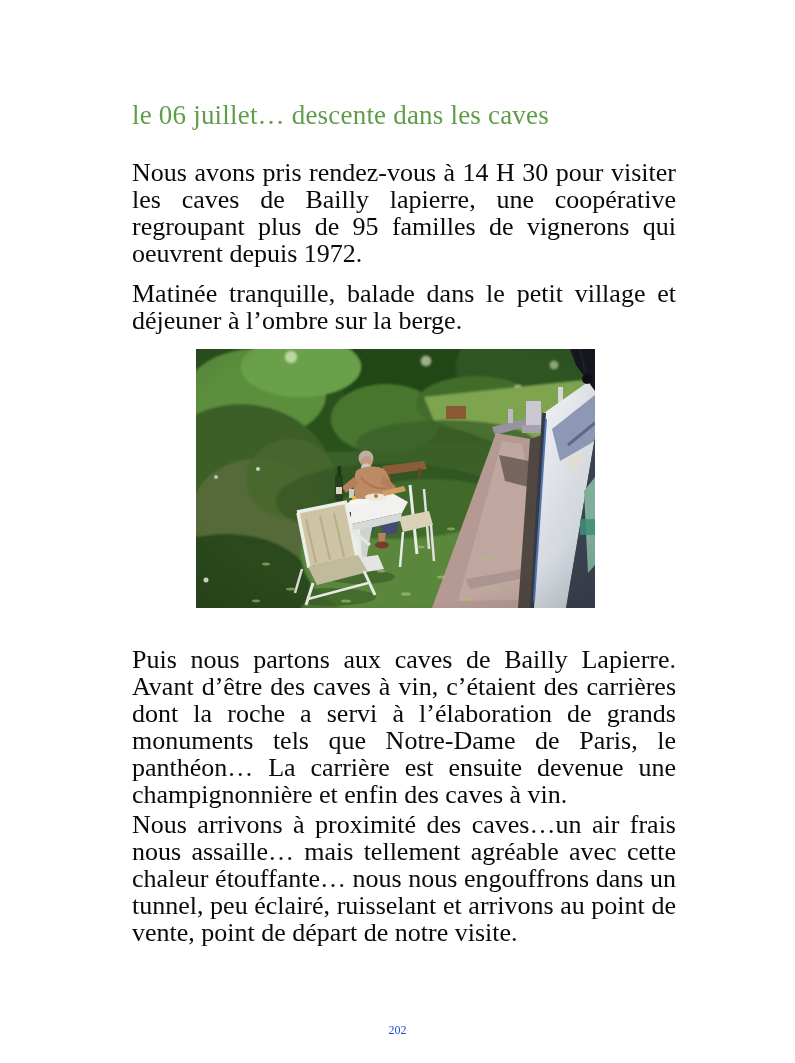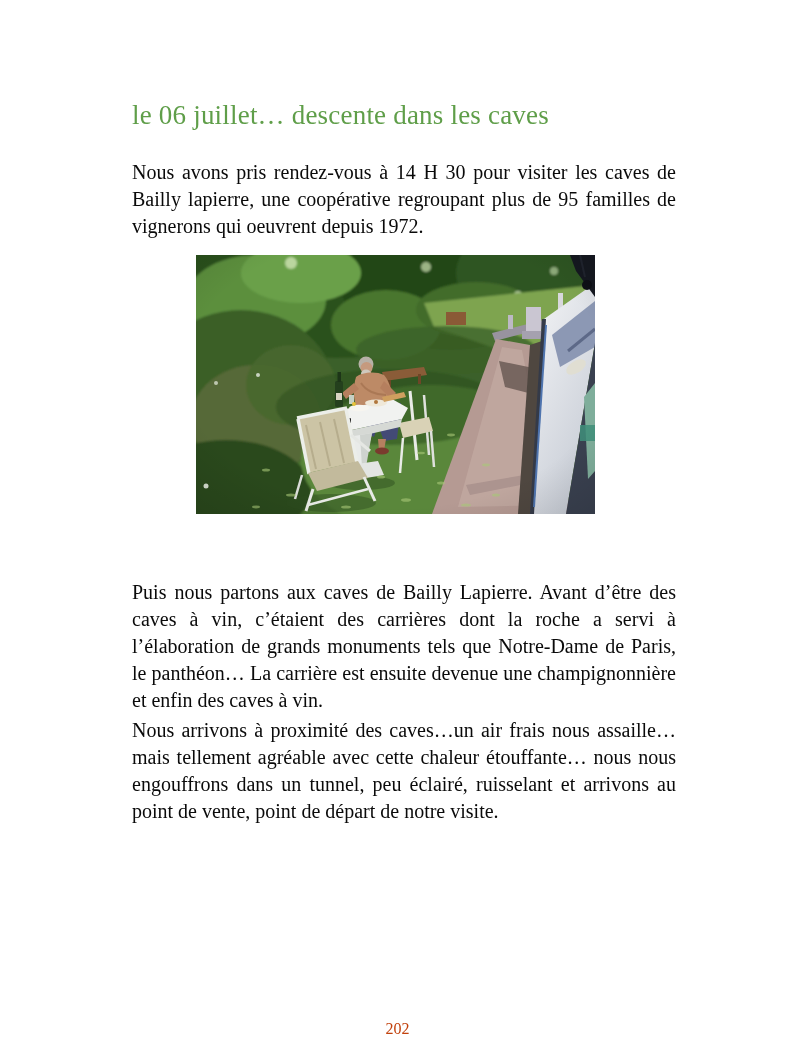--- a/index.html
+++ b/index.html
@@ -20,55 +20,56 @@
   }
   .title {
     margin: 99px 0 0 0;
     font-size: 27px;
     line-height: 32px;
     font-weight: 400;
     letter-spacing: 0.2px;
   }
   .para {
     margin: 0;
-    font-size: 20px;
+    font-size: 26px;
     line-height: 27px;
     text-align: justify;
     color: #0a0a0a;
   }
   .p1 { margin-top: 28px; }
   .p2 { margin-top: 13px; }
-  .p3 { margin-top: 65px; }
+  .p3 { margin-top: 38px; }
   .p4 { margin-top: 3px; }
   .figure {
     margin: 15px 0 0 64px;
     width: 399px;
     height: 259px;
     padding: 0;
   }
   .figure svg { display: block; }
   .pagenum {
     position: absolute;
     left: 0;
     right: 0;
     bottom: 25px;
     text-align: center;
-    font-size: 16px;
-    color: #c2410c;
+    font-size: 12px;
+    color: #1d4ed8;
   }
 </style>
 </head>
 <body>
 
 <div class="page">
   <div class="content">
 
     <h1 class="title" style="color: rgb(95, 158, 73);">le 06 juillet…  descente dans les caves</h1>
 
     <p class="para p1">Nous avons pris rendez-vous à 14 H 30 pour visiter les caves de Bailly lapierre, une coopérative regroupant plus de 95 familles de vignerons qui oeuvrent depuis 1972.</p>
+    <p class="para p2">Matinée tranquille, balade dans le petit village et déjeuner à l’ombre sur la berge.</p>
 
     <figure class="figure">
       <svg width="399" height="259" viewBox="0 0 399 259" xmlns="http://www.w3.org/2000/svg" role="img">
         <defs>
           <filter id="soft" x="-5%" y="-5%" width="110%" height="110%">
             <feGaussianBlur stdDeviation="1.3"></feGaussianBlur>
           </filter>
           <linearGradient id="hullg" x1="0" y1="0" x2="0.6" y2="1">
             <stop offset="0" stop-color="#f4f5f7"></stop>
             <stop offset="1" stop-color="#c8cdd6"></stop>

